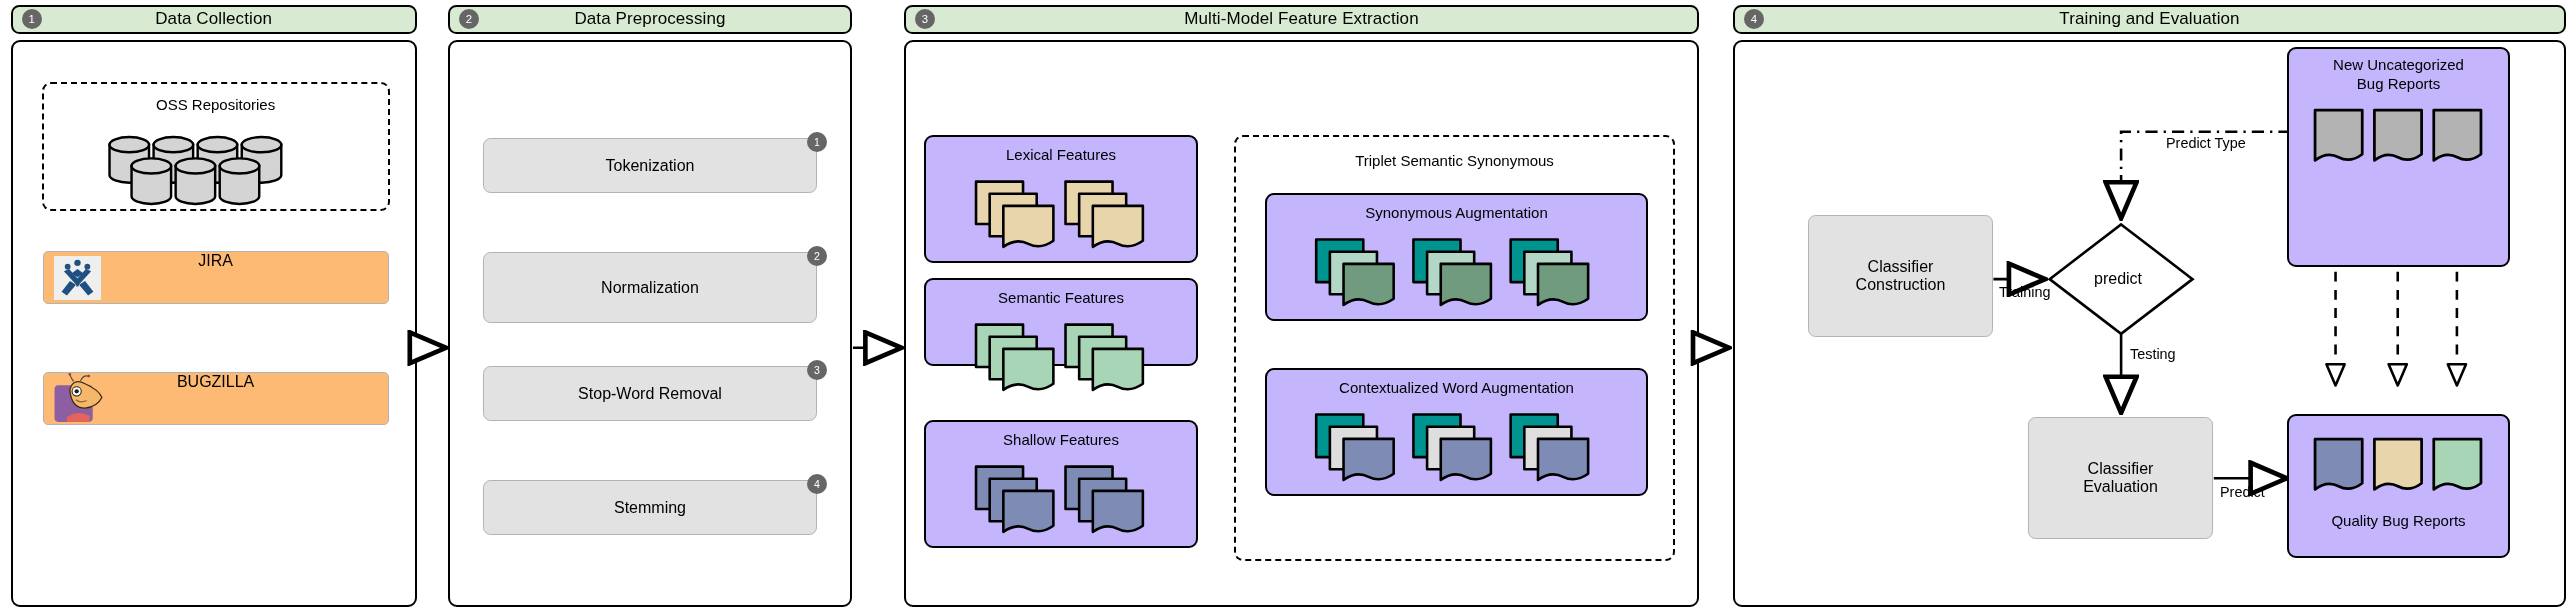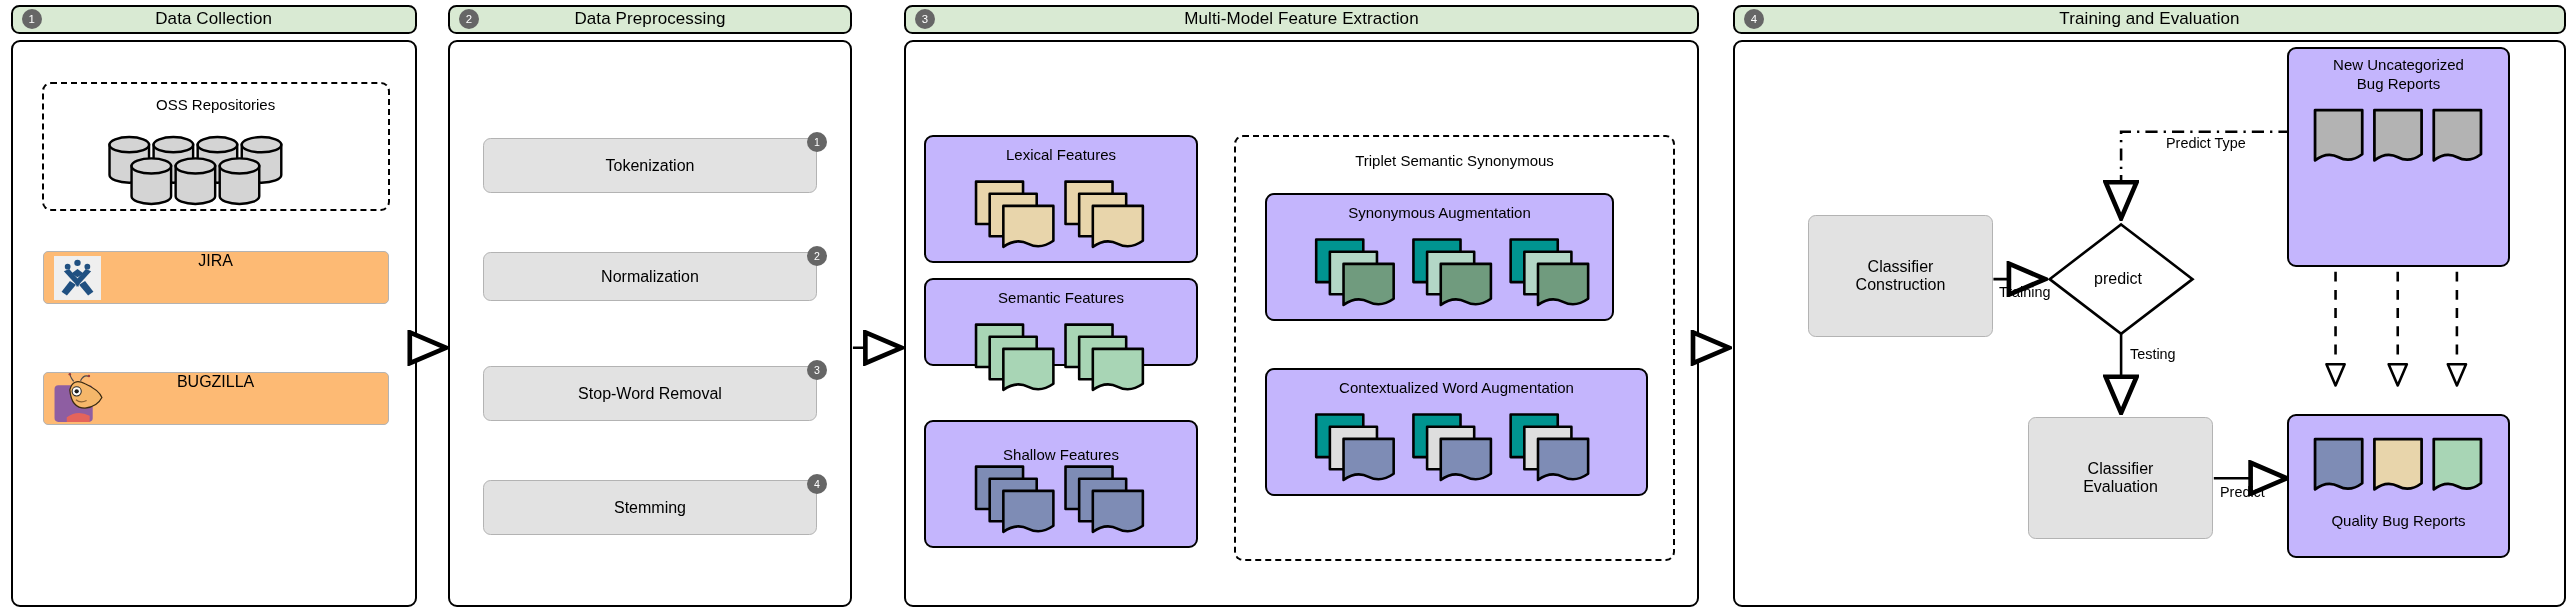--- a/index.html
+++ b/index.html
@@ -176,21 +176,21 @@
       <span class="stage-badge">2</span>
       <span class="stage-title">Data Preprocessing</span>
     </div>
     <div class="stage-body" style="top:40px; width:404px; height:567px;">
 
       <div class="grey-box" style="left:33px; top:96px; width:334px; height:55px;justify-content:center;">
         <span>Tokenization</span>
       </div>
       <span class="num-badge" style="left:357px; top:90px;">1</span>
 
-      <div class="grey-box" style="left:33px; top:210px; width:334px; height:49px;">
+      <div class="grey-box" style="left:33px; top:210px; width:334px; height:71px;">
         <span>Normalization</span>
       </div>
       <span class="num-badge" style="left:357px; top:204px;">2</span>
 
       <div class="grey-box" style="left:33px; top:324px; width:334px; height:55px;">
         <span>Stop-Word Removal</span>
       </div>
       <span class="num-badge" style="left:357px; top:318px;">3</span>
 
       <div class="grey-box" style="left:33px; top:438px; width:334px; height:55px;">
@@ -229,37 +229,37 @@
             <path d="M22,22 h62 v56 h-62 z"></path>
             <path d="M40,38 h66 v46 q-17,12 -33,4 q-16,-8 -33,4 z"></path>
             <path d="M122,6 h62 v56 h-62 z"></path>
             <path d="M140,22 h62 v56 h-62 z"></path>
             <path d="M158,38 h66 v46 q-17,12 -33,4 q-16,-8 -33,4 z"></path>
           </g>
         </svg>
       </div>
 
       <div class="solid-box" style="left:18px; top:378px; width:274px; height:128px;">
-        <div class="box-caption" style="top:24px;">Shallow Features</div>
+        <div class="box-caption" style="top:9px;">Shallow Features</div>
         <svg style="position:absolute; left:47px; top:40px;" width="182" height="79" viewBox="0 0 240 104">
           <g stroke="#000" stroke-width="3.4" fill="#7e8cb5" stroke-linejoin="round">
             <path d="M4,6 h62 v56 h-62 z"></path>
             <path d="M22,22 h62 v56 h-62 z"></path>
             <path d="M40,38 h66 v46 q-17,12 -33,4 q-16,-8 -33,4 z"></path>
             <path d="M122,6 h62 v56 h-62 z"></path>
             <path d="M140,22 h62 v56 h-62 z"></path>
             <path d="M158,38 h66 v46 q-17,12 -33,4 q-16,-8 -33,4 z"></path>
           </g>
         </svg>
       </div>
 
       <div class="dashed-box" style="left:328px; top:93px; width:441px; height:426px;">
         <div class="box-caption" style="top:15px;">Triplet Semantic Synonymous</div>
 
-        <div class="solid-box" style="left:29px; top:56px; width:349px; height:128px;">
+        <div class="solid-box" style="left:29px; top:56px; width:383px; height:128px;">
           <div class="box-caption" style="top:9px;">Synonymous Augmentation</div>
           <svg style="position:absolute; left:46px; top:40px;" width="292" height="79" viewBox="0 0 384 104">
             <g stroke="#000" stroke-width="3.4" stroke-linejoin="round">
               <g>
                   <path d="M4,6 h62 v56 h-62 z" fill="#009490"></path>
                  <path d="M22,22 h62 v56 h-62 z" fill="#b3d7c6"></path>
                  <path d="M40,38 h66 v46 q-17,12 -33,4 q-16,-8 -33,4 z" fill="#709b7e"></path>
                 </g>
               <g transform="translate(128,0)">
                   <path d="M4,6 h62 v56 h-62 z" fill="#009490"></path>

